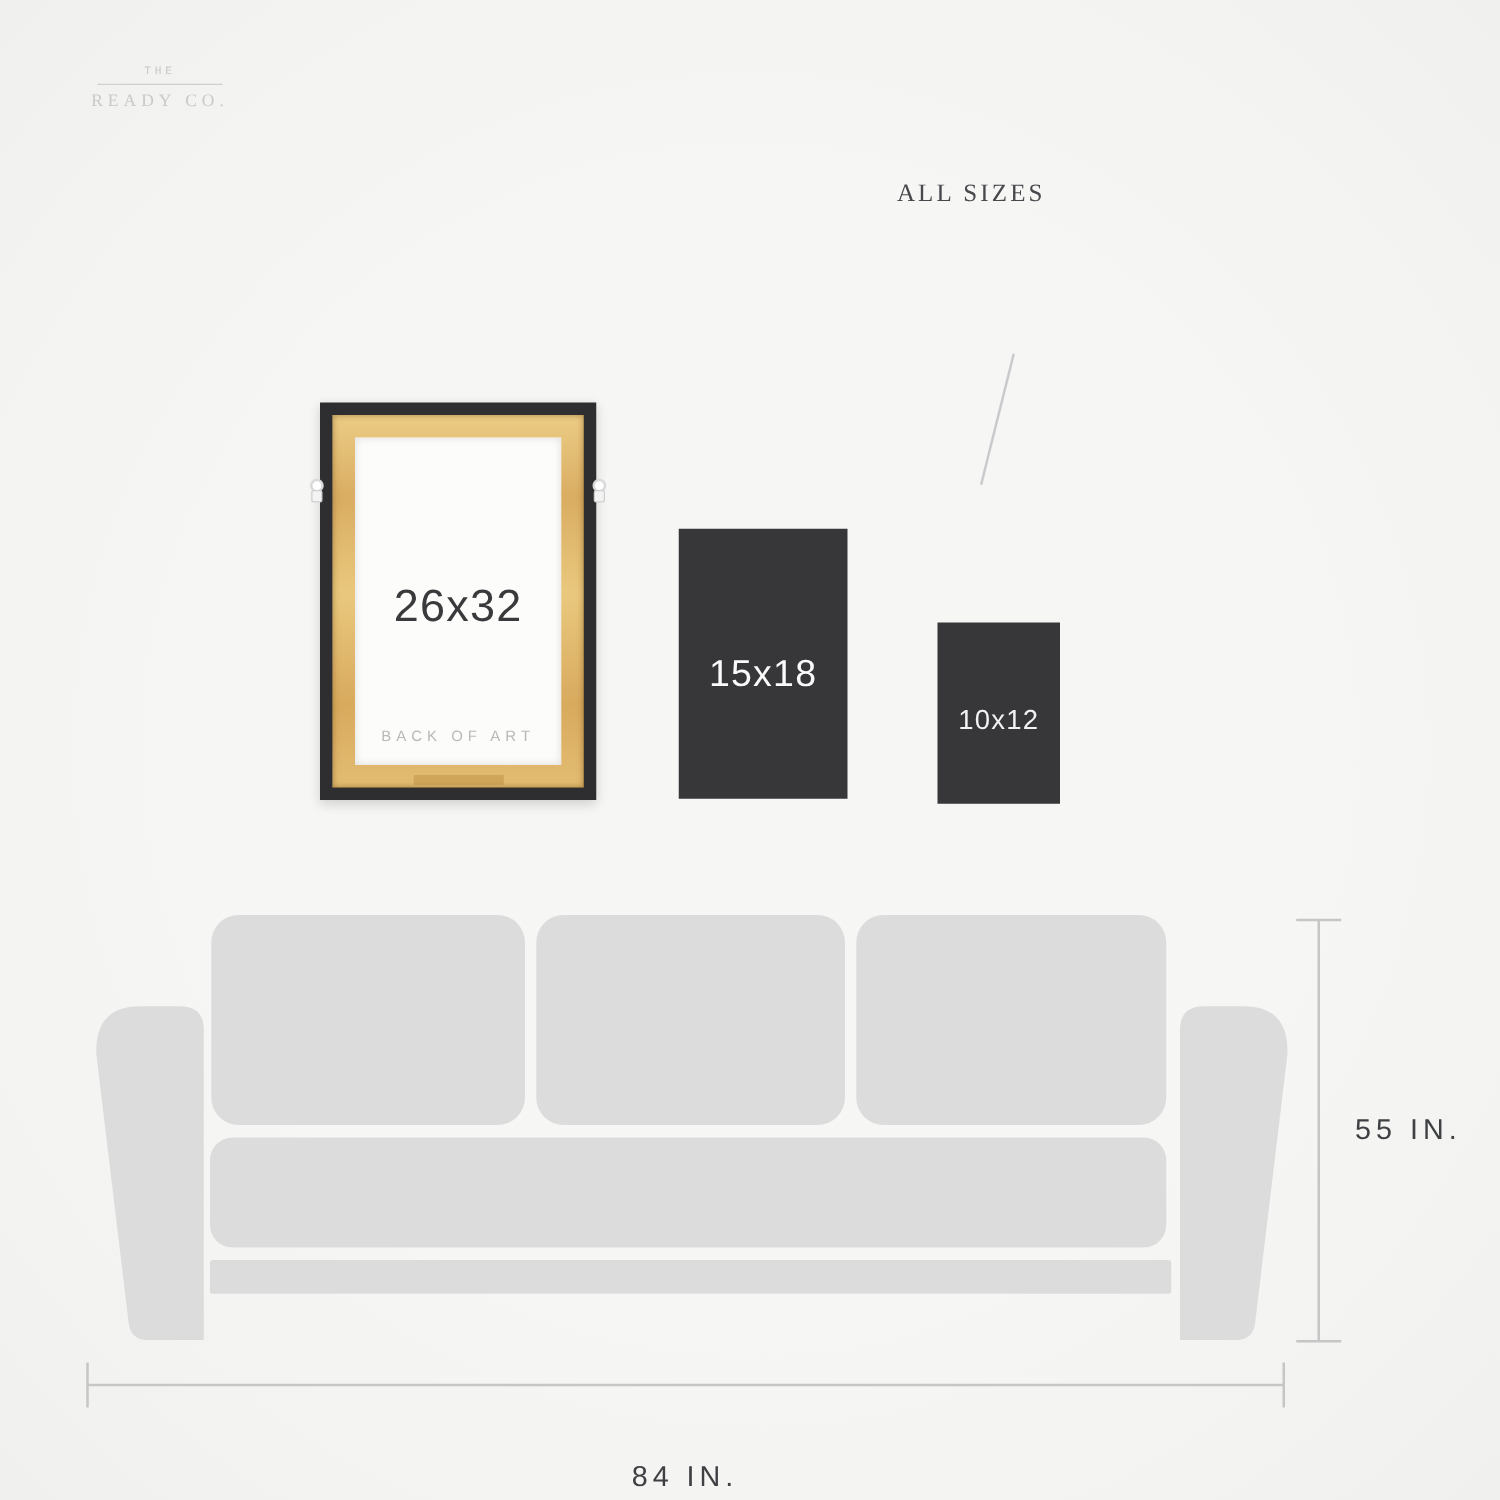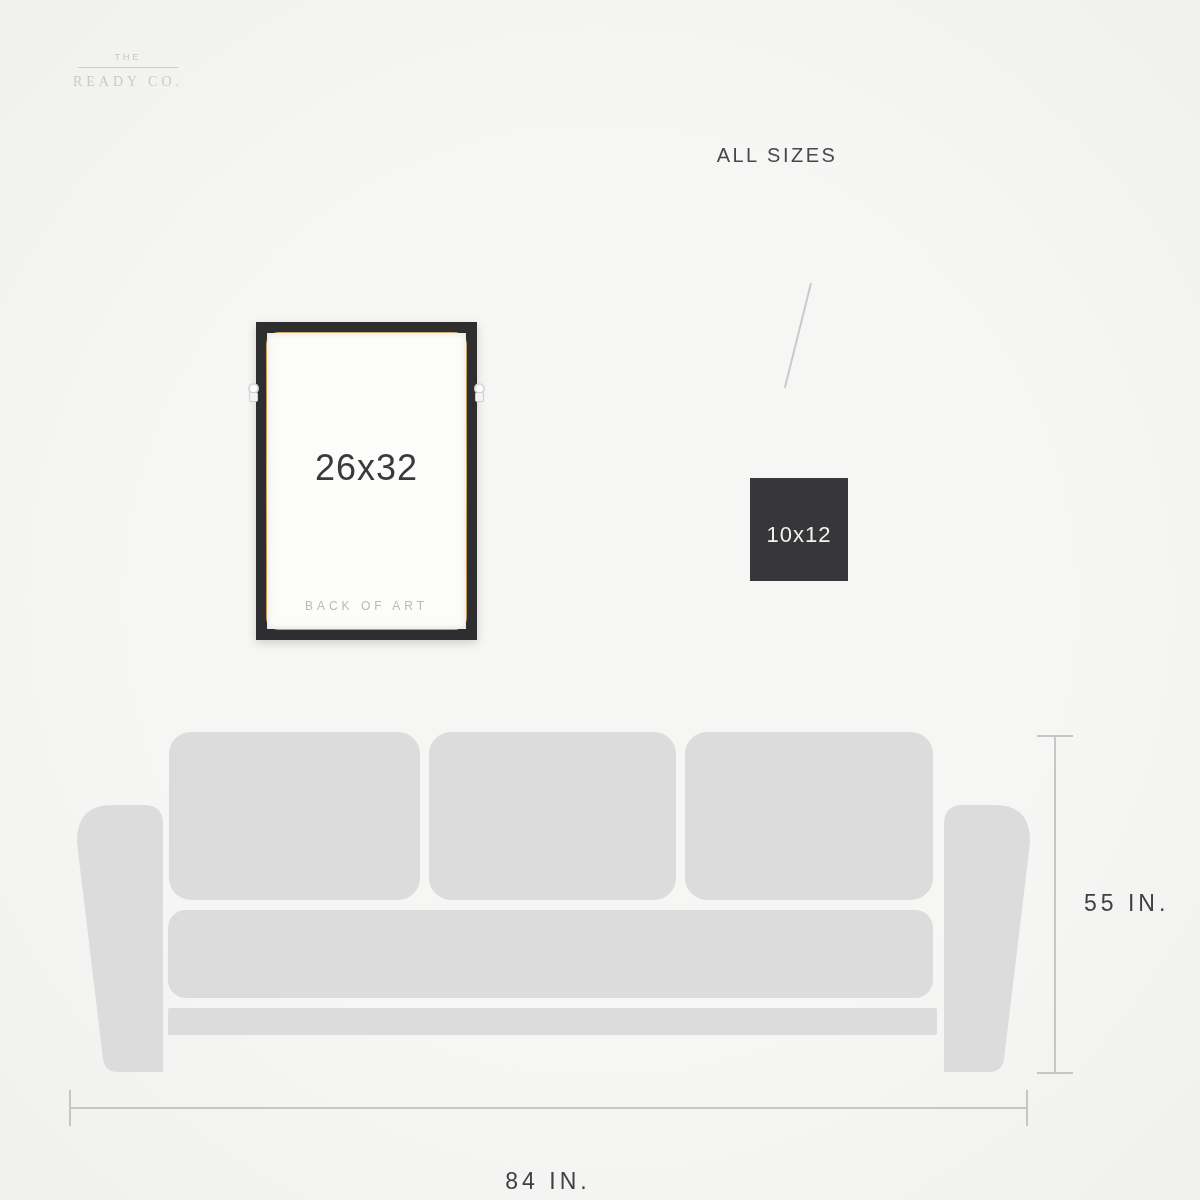--- a/index.html
+++ b/index.html
@@ -3,53 +3,53 @@
 <meta charset="utf-8">
 <style>
   html,body{margin:0;padding:0;}
   body{font-family:"Liberation Sans",sans-serif;}
   .stage{
     position:relative;width:1200px;height:1200px;overflow:hidden;
     background:radial-gradient(ellipse at center,#f6f6f5 55%,#f0f0ef 100%);
   }
   
   .logo{position:absolute;left:37px;top:52px;width:182px;text-align:center;color:#c7c7c7;}
-  .logo .the{font-size:9px;letter-spacing:3px;font-family:Liberation Sans, sans-serif;margin-bottom:1px;}
+  .logo .the{font-size:9px;letter-spacing:3px;font-family:Liberation Mono, monospace;margin-bottom:1px;}
   .logo .name{font-family:"DejaVu Serif",serif;font-style:italic;font-size:41px;line-height:1.05;color:#c6c6c6;}
   .logo .divider{width:100px;height:1px;background:#cfcfcf;margin:5px auto 6px;}
   .logo .sub{font-size:14px;letter-spacing:4px;font-family:"Liberation Serif",serif;color:#c9c9c9;}
   
   .callout{position:absolute;left:627px;top:141px;width:300px;text-align:center;
-    font-size:20px;line-height:29px;letter-spacing:2.5px;color:#46484c;}
+    font-size:20px;line-height:29px;letter-spacing:2.5px;color:#46484c;font-family:Liberation Serif, serif;}
   .pointer{position:absolute;left:810px;top:283px;width:2px;height:108px;background:#c9cacc;
     transform:rotate(14deg);transform-origin:top center;}
   
   .frame-art{position:absolute;left:256px;top:322px;width:221px;height:318px;
     background:#2e2e30;padding:10px;box-sizing:border-box;
     box-shadow:0 3px 9px rgba(0,0,0,0.16);}
-  .frame-wood{width:100%;height:100%;box-sizing:border-box;padding:1px;position:relative;
+  .frame-wood{width:100%;height:100%;box-sizing:border-box;padding:18px;position:relative;
     background:linear-gradient(180deg,#eccc85 0%,#d9ad62 22%,#e9c87d 48%,#d8aa5e 78%,#e3bd72 100%);
-    box-shadow:inset 0 0 5px rgba(110,70,15,0.55);border-radius:13px;}
+    box-shadow:inset 0 0 5px rgba(110,70,15,0.55);}
   .frame-canvas{width:100%;height:100%;box-sizing:border-box;background:#fcfcfb;position:relative;
     box-shadow:inset 0 0 7px rgba(0,0,0,0.13);
     display:flex;flex-direction:column;align-items:center;}
   .size-label-large{margin-top:114px;font-size:36px;letter-spacing:1px;color:#3a3a3c;}
   .back-of-art{position:absolute;left:0;right:0;bottom:16px;text-align:center;
     font-size:12px;letter-spacing:4px;color:#b9b9b9;white-space:nowrap;}
   .wood-stamp{position:absolute;left:50%;bottom:2px;transform:translateX(-50%);
     width:72px;height:8px;background:rgba(165,115,40,0.30);border-radius:1px;}
   .hanger{position:absolute;width:11px;height:17px;top:61px;}
   .hanger.hl{left:-8px;} .hanger.hr{right:-8px;}
   .hanger .ring{width:7px;height:7px;border:2px solid #d9d9d9;border-radius:50%;background:#ffffff;margin:0 auto;}
   .hanger .tab{width:7px;height:8px;background:#f3f3f3;border:1px solid #cfcfcf;border-radius:2px;margin:-2px auto 0;}
   
   .dark-frame{position:absolute;background:#37373a;display:flex;align-items:center;justify-content:center;box-sizing:border-box;}
   .frame-mid{left:543px;top:423px;width:135px;height:216px;}
   .frame-mid .lbl{font-size:30px;letter-spacing:1px;color:#fafafa;padding-top:18px;}
-  .frame-small{left:750px;top:478px;width:98px;height:103px;}
+  .frame-small{left:750px;top:498px;width:98px;height:145px;}
   .frame-small .lbl{font-size:22px;letter-spacing:1px;color:#f2f2f2;padding-top:11px;}
   
   .sofa-svg{position:absolute;left:0;top:0;width:1200px;height:1200px;}
   
   .dim-label{position:absolute;font-size:23px;letter-spacing:4px;color:#3e4043;white-space:nowrap;}
   .dim-h{left:1084px;top:890px;}
   .dim-w{left:478px;top:1128px;width:140px;text-align:center;margin-top:40px;}
 </style>
 </head>
 <body>
@@ -105,18 +105,21 @@
     </div>
     <div class="frame-wood">
       <div class="wood-stamp"></div>
       <div class="frame-canvas">
         <div class="size-label-large">26x32</div>
         <div class="back-of-art">BACK OF ART</div>
       </div>
     </div>
   </div>
 
+  <div class="dark-frame frame-mid">
+    <div class="lbl">15x18</div>
+  </div>
 
   <div class="dark-frame frame-small">
     <div class="lbl">10x12</div>
   </div>
 
 </div>
 
 </body></html>

